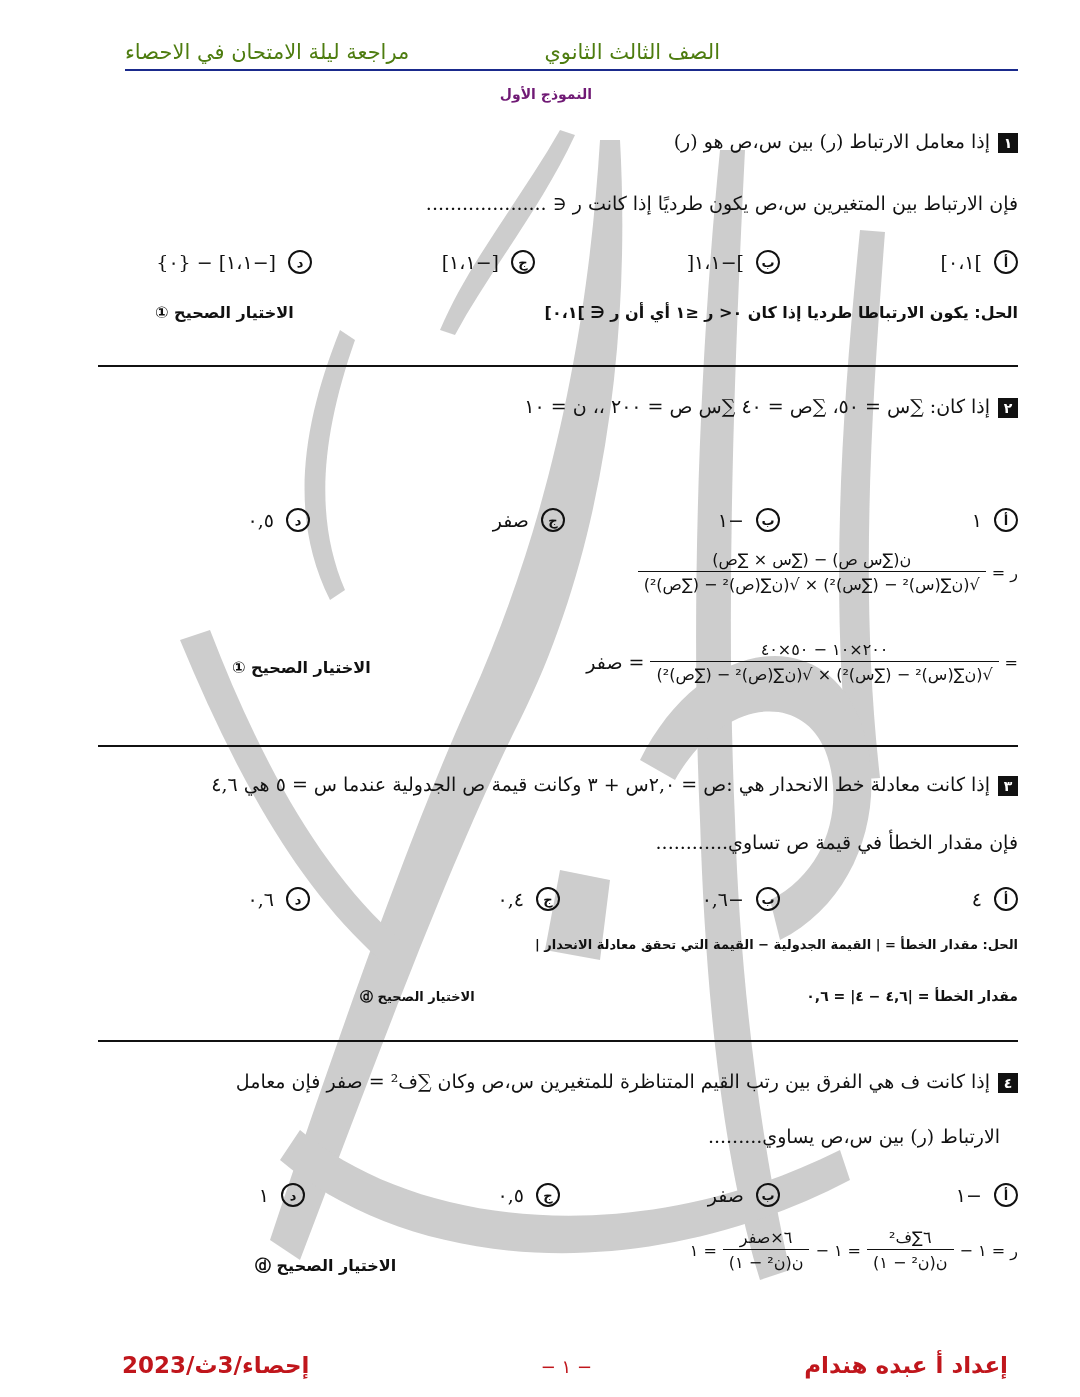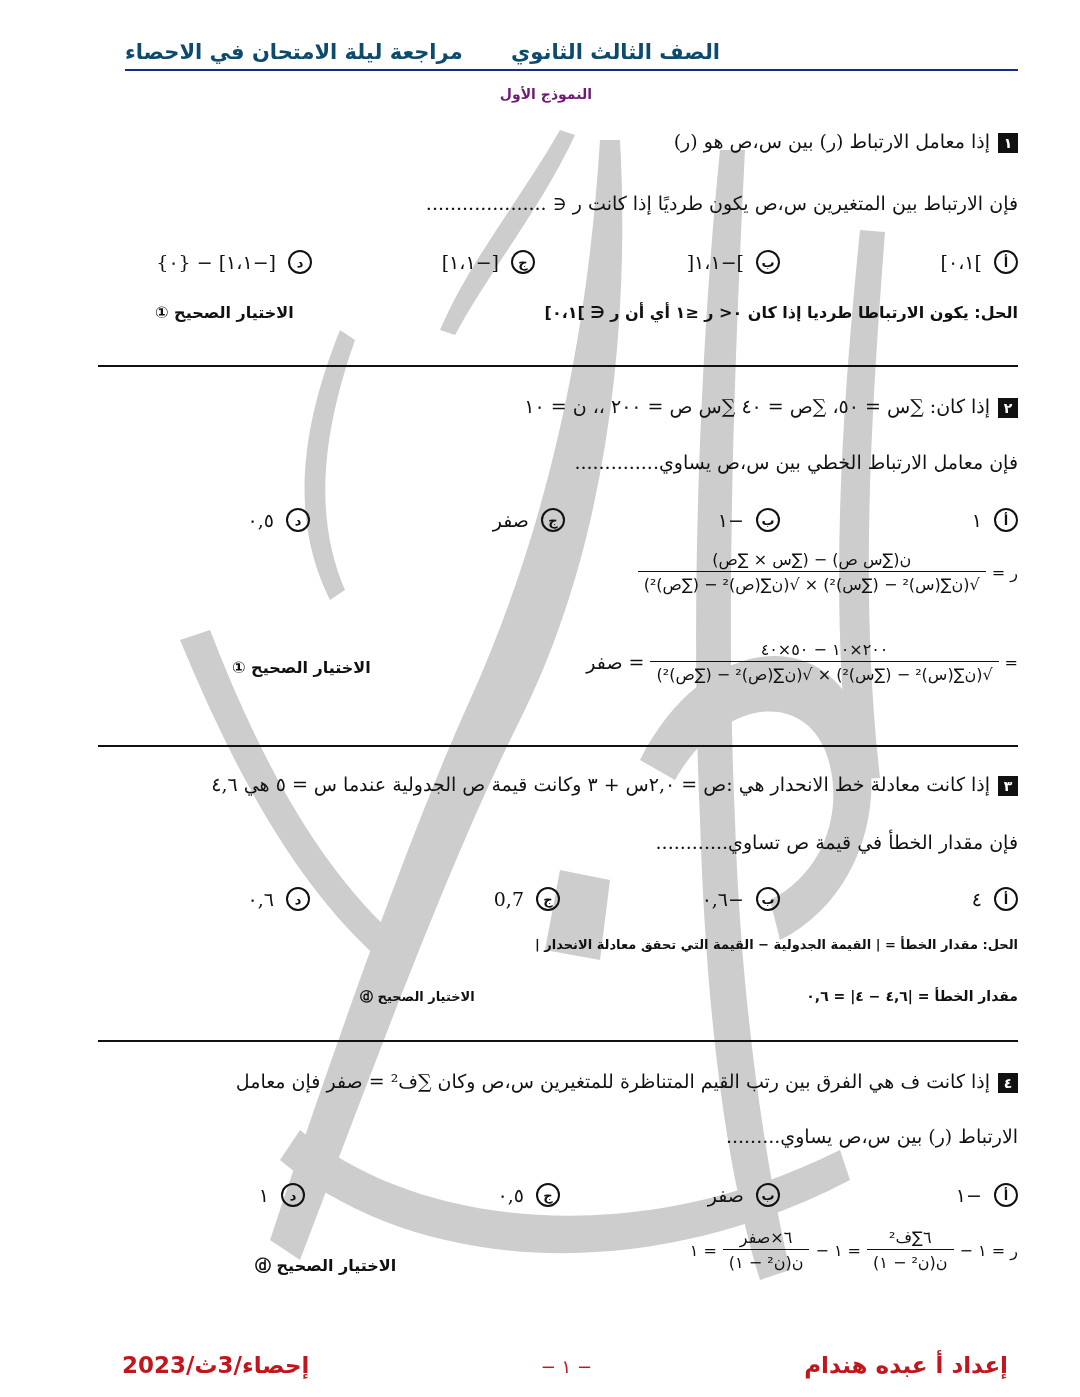--- a/index.html
+++ b/index.html
@@ -4,21 +4,21 @@
 <style>
   html, body { margin:0; padding:0; }
   body {
     width:1080px; height:1397px; background:#ffffff; position:relative; overflow:hidden;
     font-family:"DejaVu Serif", "Liberation Serif", serif; color:#111;
   }
   .watermark { position:absolute; left:0; top:0; width:1080px; height:1397px; z-index:0; pointer-events:none; }
   .page { position:absolute; left:0; top:0; width:1080px; height:1397px; z-index:1; }
   .abs { position:absolute; white-space:nowrap; }
 
-  .hdr { font-family:"DejaVu Sans", sans-serif; font-weight:bold; font-size:21px; color:#0c4a6e; }
+  .hdr { font-family:"DejaVu Sans", sans-serif; font-weight:normal; font-size:21px; color:#4d7c0f; }
   .hdr-line { position:absolute; left:125px; right:62px; top:69px; height:2px; background:#1a2a8c; }
   .subtitle { font-family:"DejaVu Sans", sans-serif; font-weight:bold; font-size:14px; color:#701a75; }
 
   .qtext { font-size:19px; }
   .qnum {
     display:inline-block; width:20px; height:20px; background:#111; color:#fff;
     font-family:"DejaVu Sans", sans-serif; font-size:14px; font-weight:bold;
     text-align:center; line-height:20px; margin-left:8px; vertical-align:middle;
   }
   .opt { font-size:19px; display:flex; align-items:center; gap:12px; }
@@ -86,21 +86,20 @@
     </div>
 
   <div class="abs sol" style="right:62px; top:303px;">الحل: يكون الارتباطا طرديا إذا كان ٠&lt; ر ≤١ أي أن ر ∈ ]٠،١]</div>
   <div class="abs sol" style="left:155px; top:303px;">الاختيار الصحيح ①</div>
 
   <div class="divider" style="top:365px;"></div>
 
   <div class="abs qtext" style="right:62px; top:395px;">
     <span class="qnum">٢</span><span>إذا كان: ∑س = ٥٠، ∑ص = ٤٠  ∑س ص = ٢٠٠ ،، ن = ١٠</span>
   </div>
-  <div class="abs qtext" style="right:62px; top:451px;">فإن معامل الارتباط الخطي بين س،ص يساوي..............</div>
 
   <div class="abs opt" style="right:62px; top:508px;">
       <span class="circ">أ</span>
       <span>١</span>
     </div>
   <div class="abs opt" style="right:300px; top:508px;">
       <span class="circ">ب</span>
       <span>−١</span>
     </div>
   <div class="abs opt" style="right:515px; top:508px;">
@@ -140,37 +139,37 @@
   <div class="abs opt" style="right:62px; top:887px;">
       <span class="circ">أ</span>
       <span>٤</span>
     </div>
   <div class="abs opt" style="right:300px; top:887px;">
       <span class="circ">ب</span>
       <span>−٠,٦</span>
     </div>
   <div class="abs opt" style="right:520px; top:887px;">
       <span class="circ">ج</span>
-      <span>0,7</span>
+      <span>٠,٤</span>
     </div>
   <div class="abs opt" style="right:770px; top:887px;">
       <span class="circ">د</span>
       <span>٠,٦</span>
     </div>
 
   <div class="abs sol-sm" style="right:62px; top:937px;">الحل: مقدار الخطأ = | القيمة الجدولية − القيمة التي تحقق معادلة الانحدار |</div>
   <div class="abs sol-sm" style="right:62px; top:988px; font-size:14px;">مقدار الخطأ =  |٤,٦ − ٤| = ٠,٦</div>
   <div class="abs sol-sm" style="left:360px; top:988px;">الاختيار الصحيح ⓓ</div>
 
   <div class="divider" style="top:1040px;"></div>
 
   <div class="abs qtext" style="right:62px; top:1070px;">
     <span class="qnum">٤</span><span>إذا كانت ف هي الفرق بين رتب القيم المتناظرة للمتغيرين س،ص وكان ∑ف² = صفر فإن معامل</span>
   </div>
-  <div class="abs qtext" style="right:62px; top:1125px;">الارتباط (ر) بين س،ص يساوي.........</div>
+  <div class="abs qtext" style="right:80px; top:1125px;">الارتباط (ر) بين س،ص يساوي.........</div>
 
   <div class="abs opt" style="right:62px; top:1183px;">
       <span class="circ">أ</span>
       <span>−١</span>
     </div>
   <div class="abs opt" style="right:300px; top:1183px;">
       <span class="circ">ب</span>
       <span>صفر</span>
     </div>
   <div class="abs opt" style="right:520px; top:1183px;">

